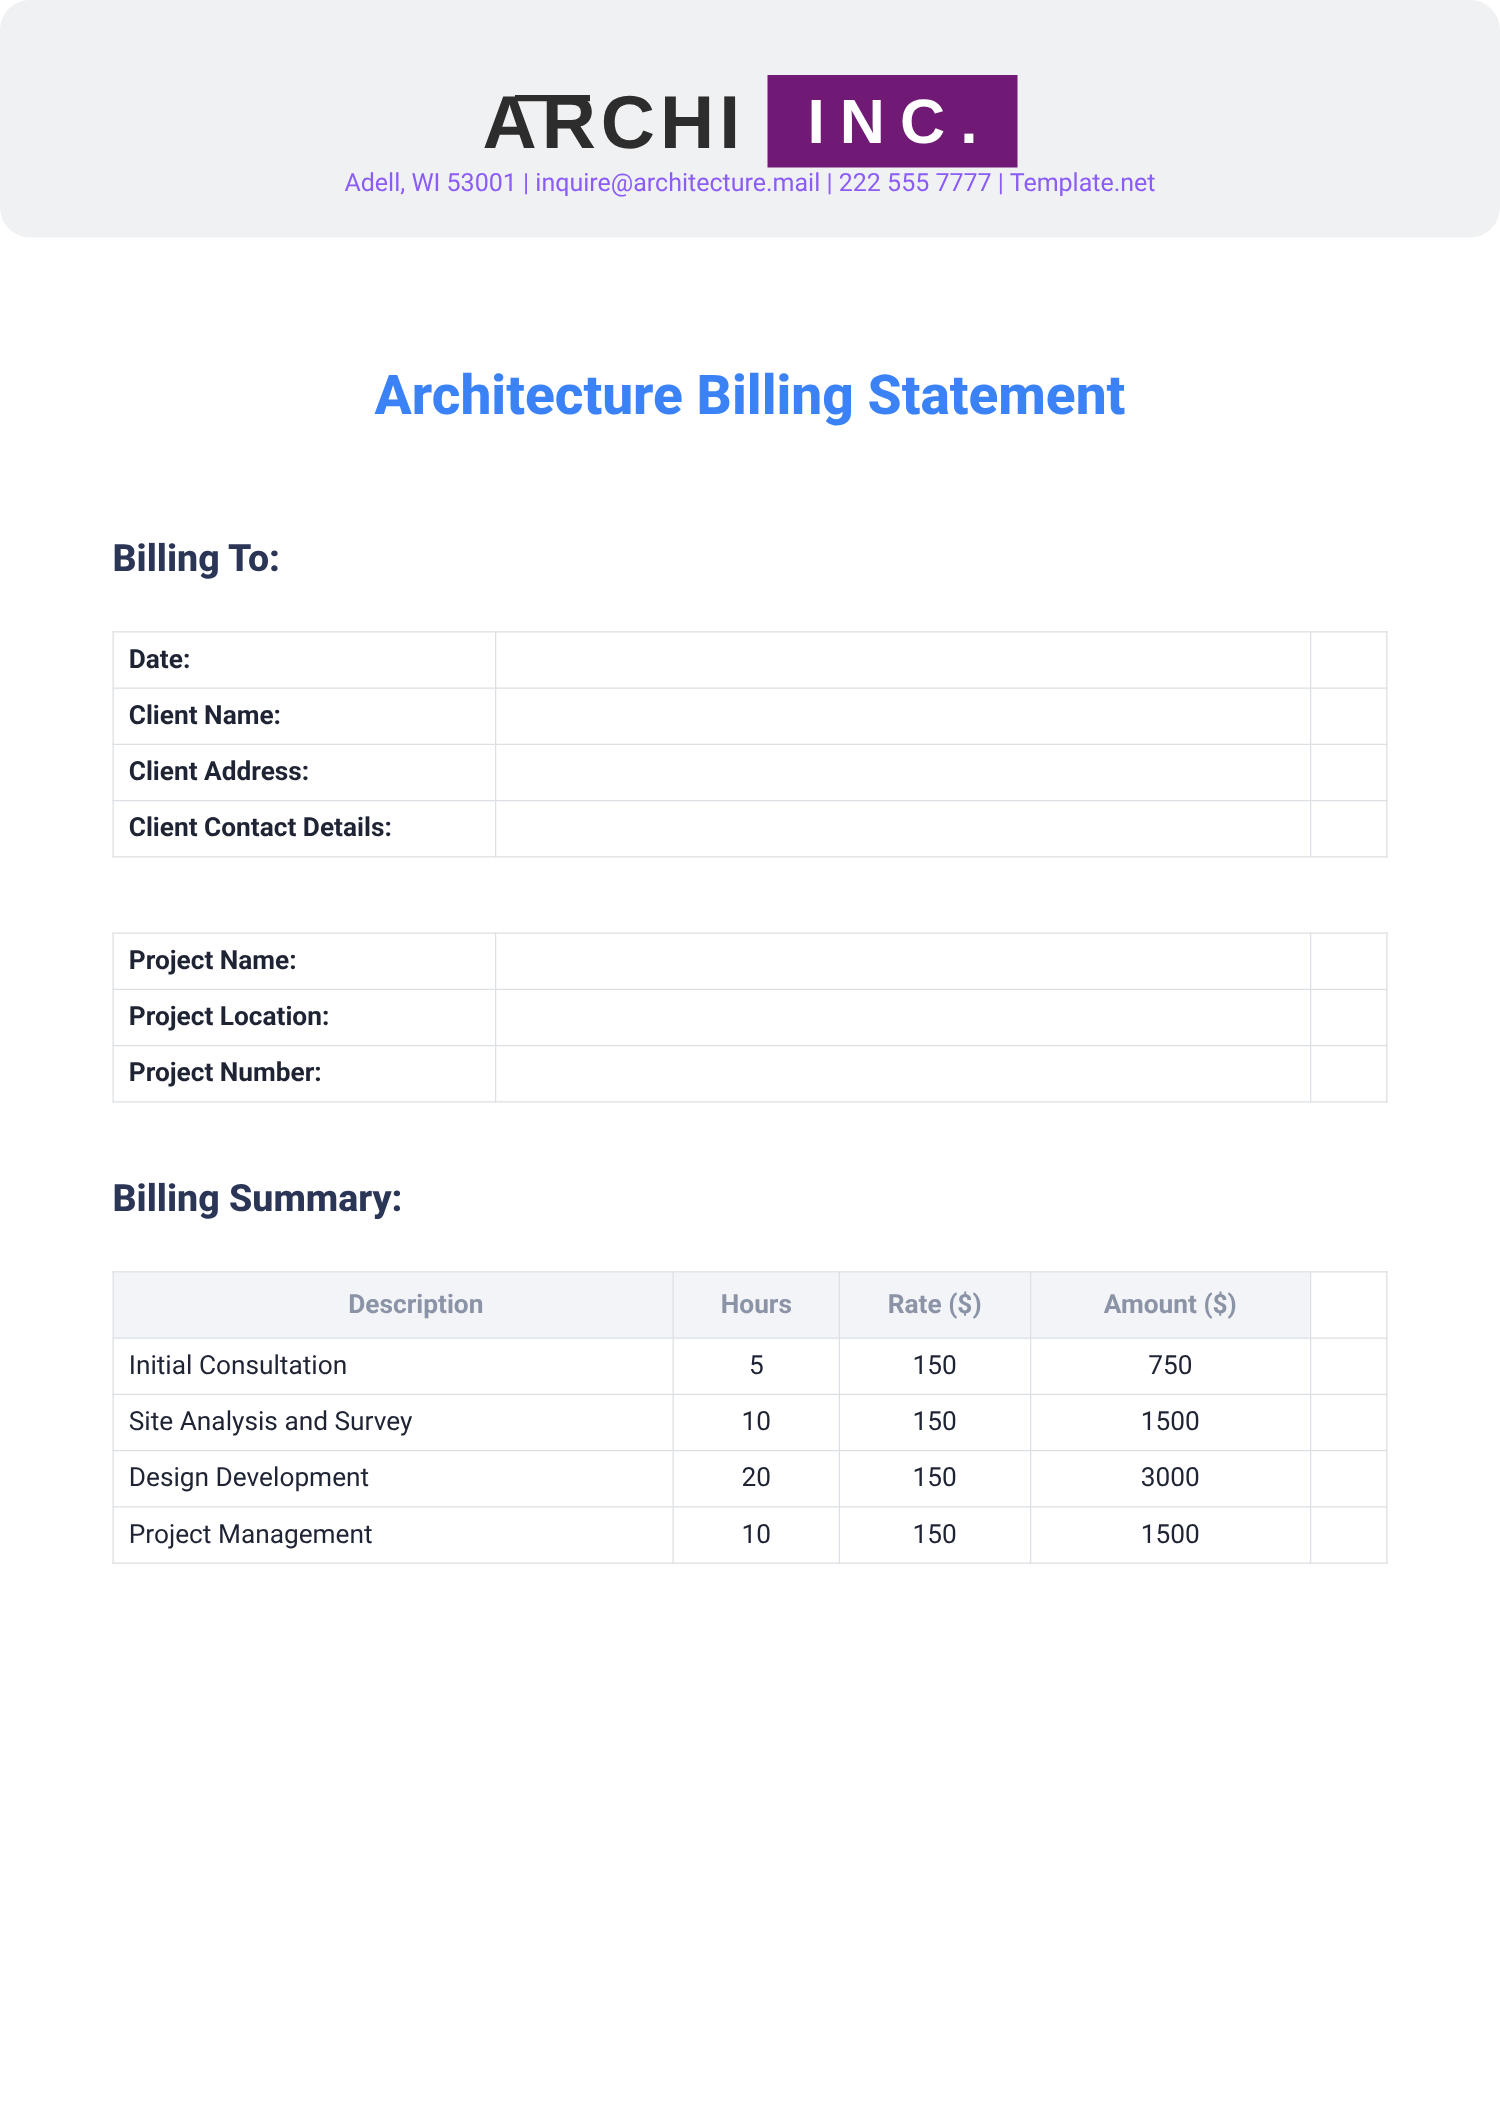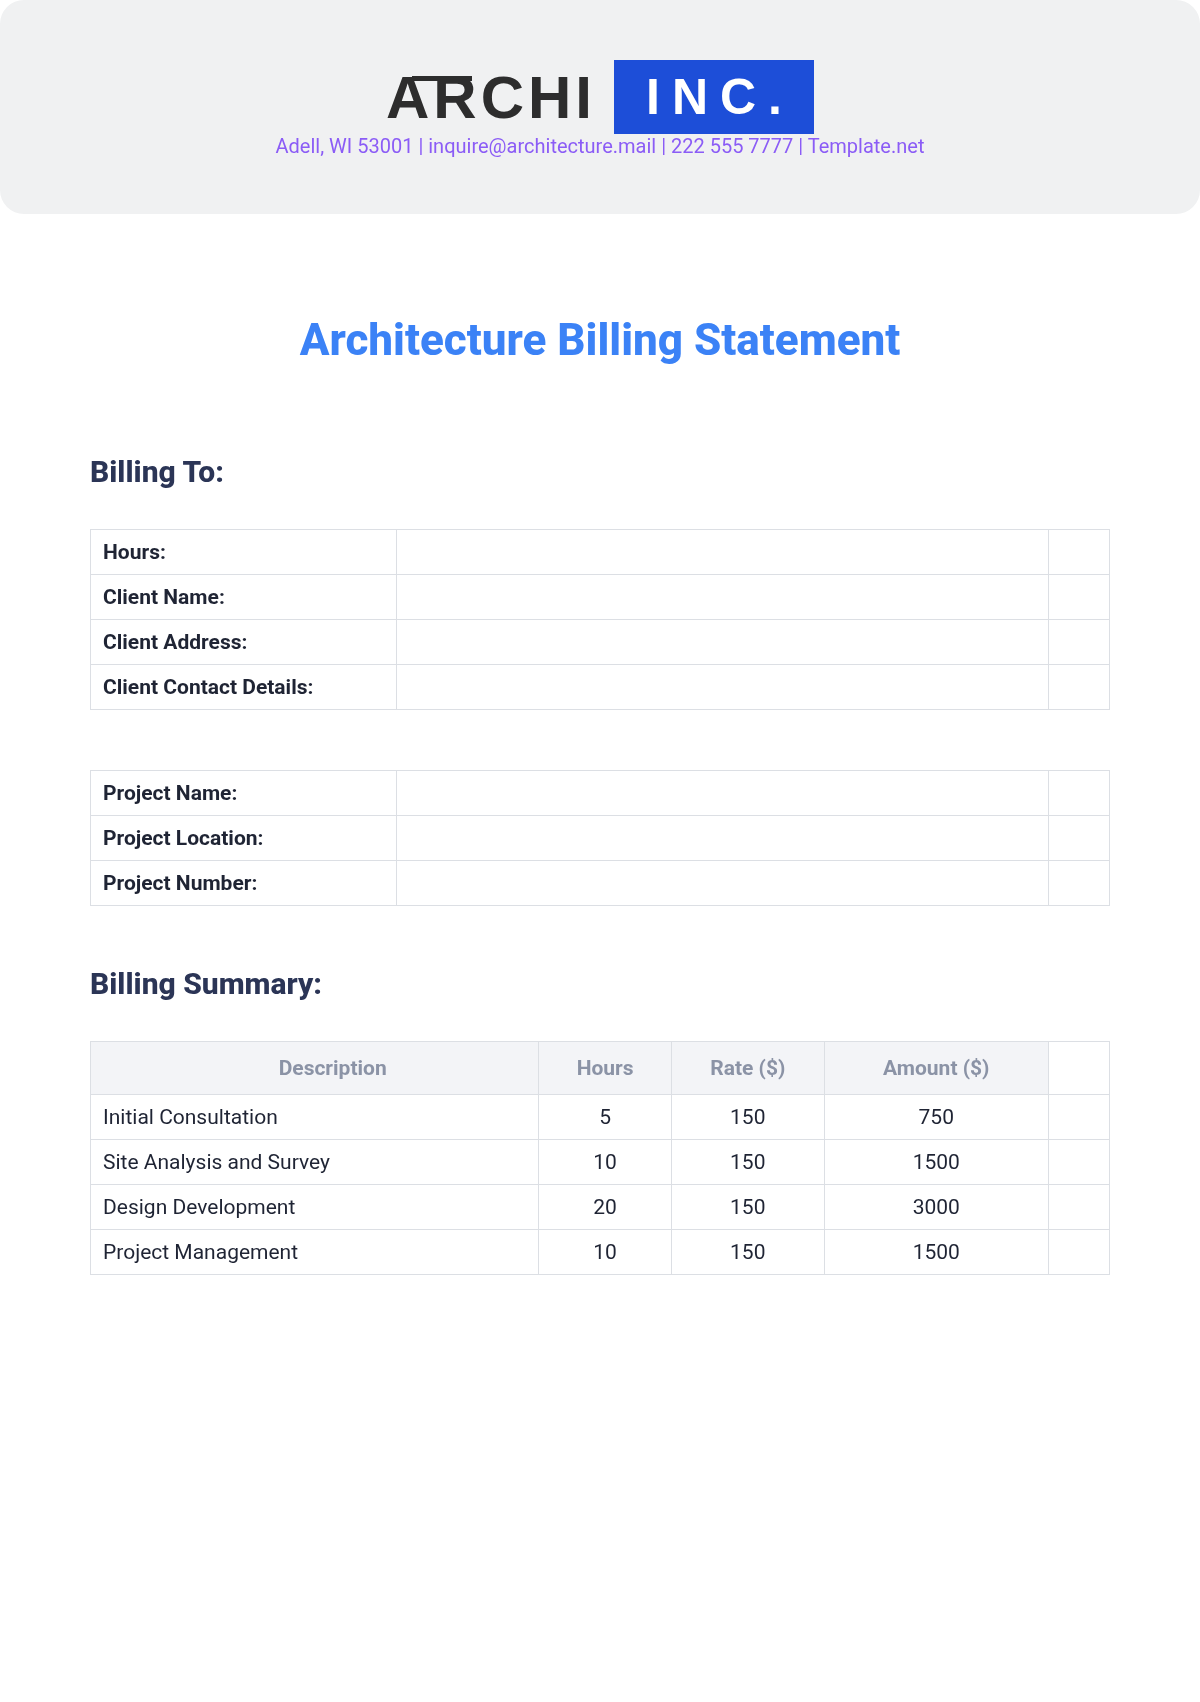--- a/index.html
+++ b/index.html
@@ -7,21 +7,21 @@
     width: 1200px;
     height: 1702px;
     overflow: hidden;
     font-family: -apple-system, BlinkMacSystemFont, "Segoe UI", Roboto, Helvetica, Arial, sans-serif;
     background: #ffffff;
     color: #1f2434;
   }
   .header-band {
     background: #f0f1f2;
     width: 100%;
-    padding: 60px 0 56px 0;
+    padding: 60px 0 32px 0;
     text-align: center;
     border-radius: 24px;
   }
   .logo-wrap {
     display: inline-flex;
     align-items: center;
     gap: 18px;
   }
   .logo-archi {
     font-size: 60px;
@@ -32,21 +32,21 @@
     position: relative;
   }
   .logo-archi::after{
     content:"";
     position:absolute;
     left:26px; top:13px;
     width:60px; height:5px;
     background:#2d2d2d;
   }
   .logo-inc-box {
-    background: #1d4ed8;
+    background: #701a75;
     color: #ffffff;
     font-size: 50px;
     font-weight: 800;
     letter-spacing: 12px;
     padding: 8px 20px 8px 32px;
     font-family: Arial, Helvetica, sans-serif;
   }
   .contact-line {
     font-size: 20px;
     color: #8b5cf6;
@@ -131,21 +131,21 @@
 </div>
 
 <div class="content">
 
   <h1 class="doc-title">Architecture Billing Statement</h1>
 
   <h2 class="section-heading">Billing To:</h2>
   <table class="info-table">
     <tbody>
         <tr>
-      <td class="label">Hours:</td>
+      <td class="label">Date:</td>
       <td class="val-narrow"></td>
       <td class="val-end"></td>
     </tr>
     <tr>
       <td class="label">Client Name:</td>
       <td class="val-narrow"></td>
       <td class="val-end"></td>
     </tr>
     <tr>
       <td class="label">Client Address:</td>

